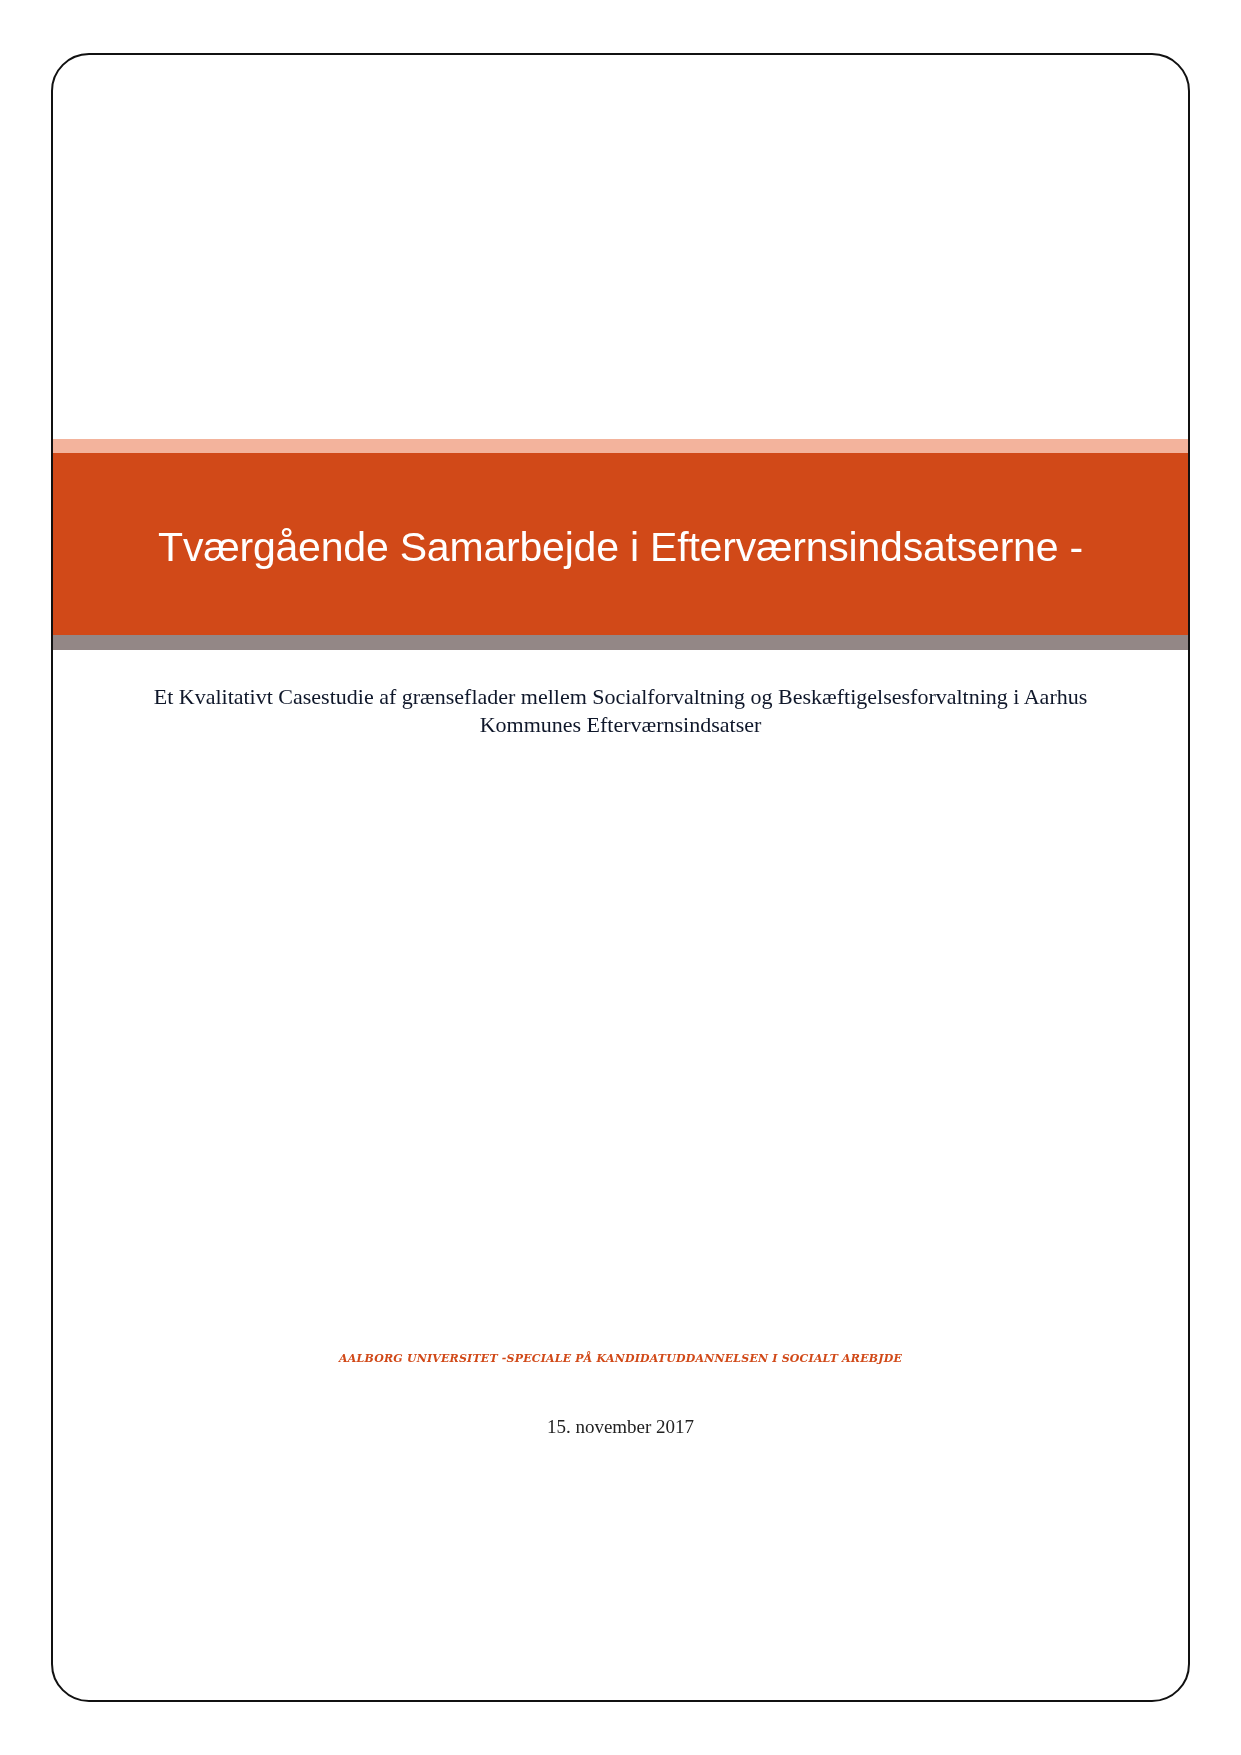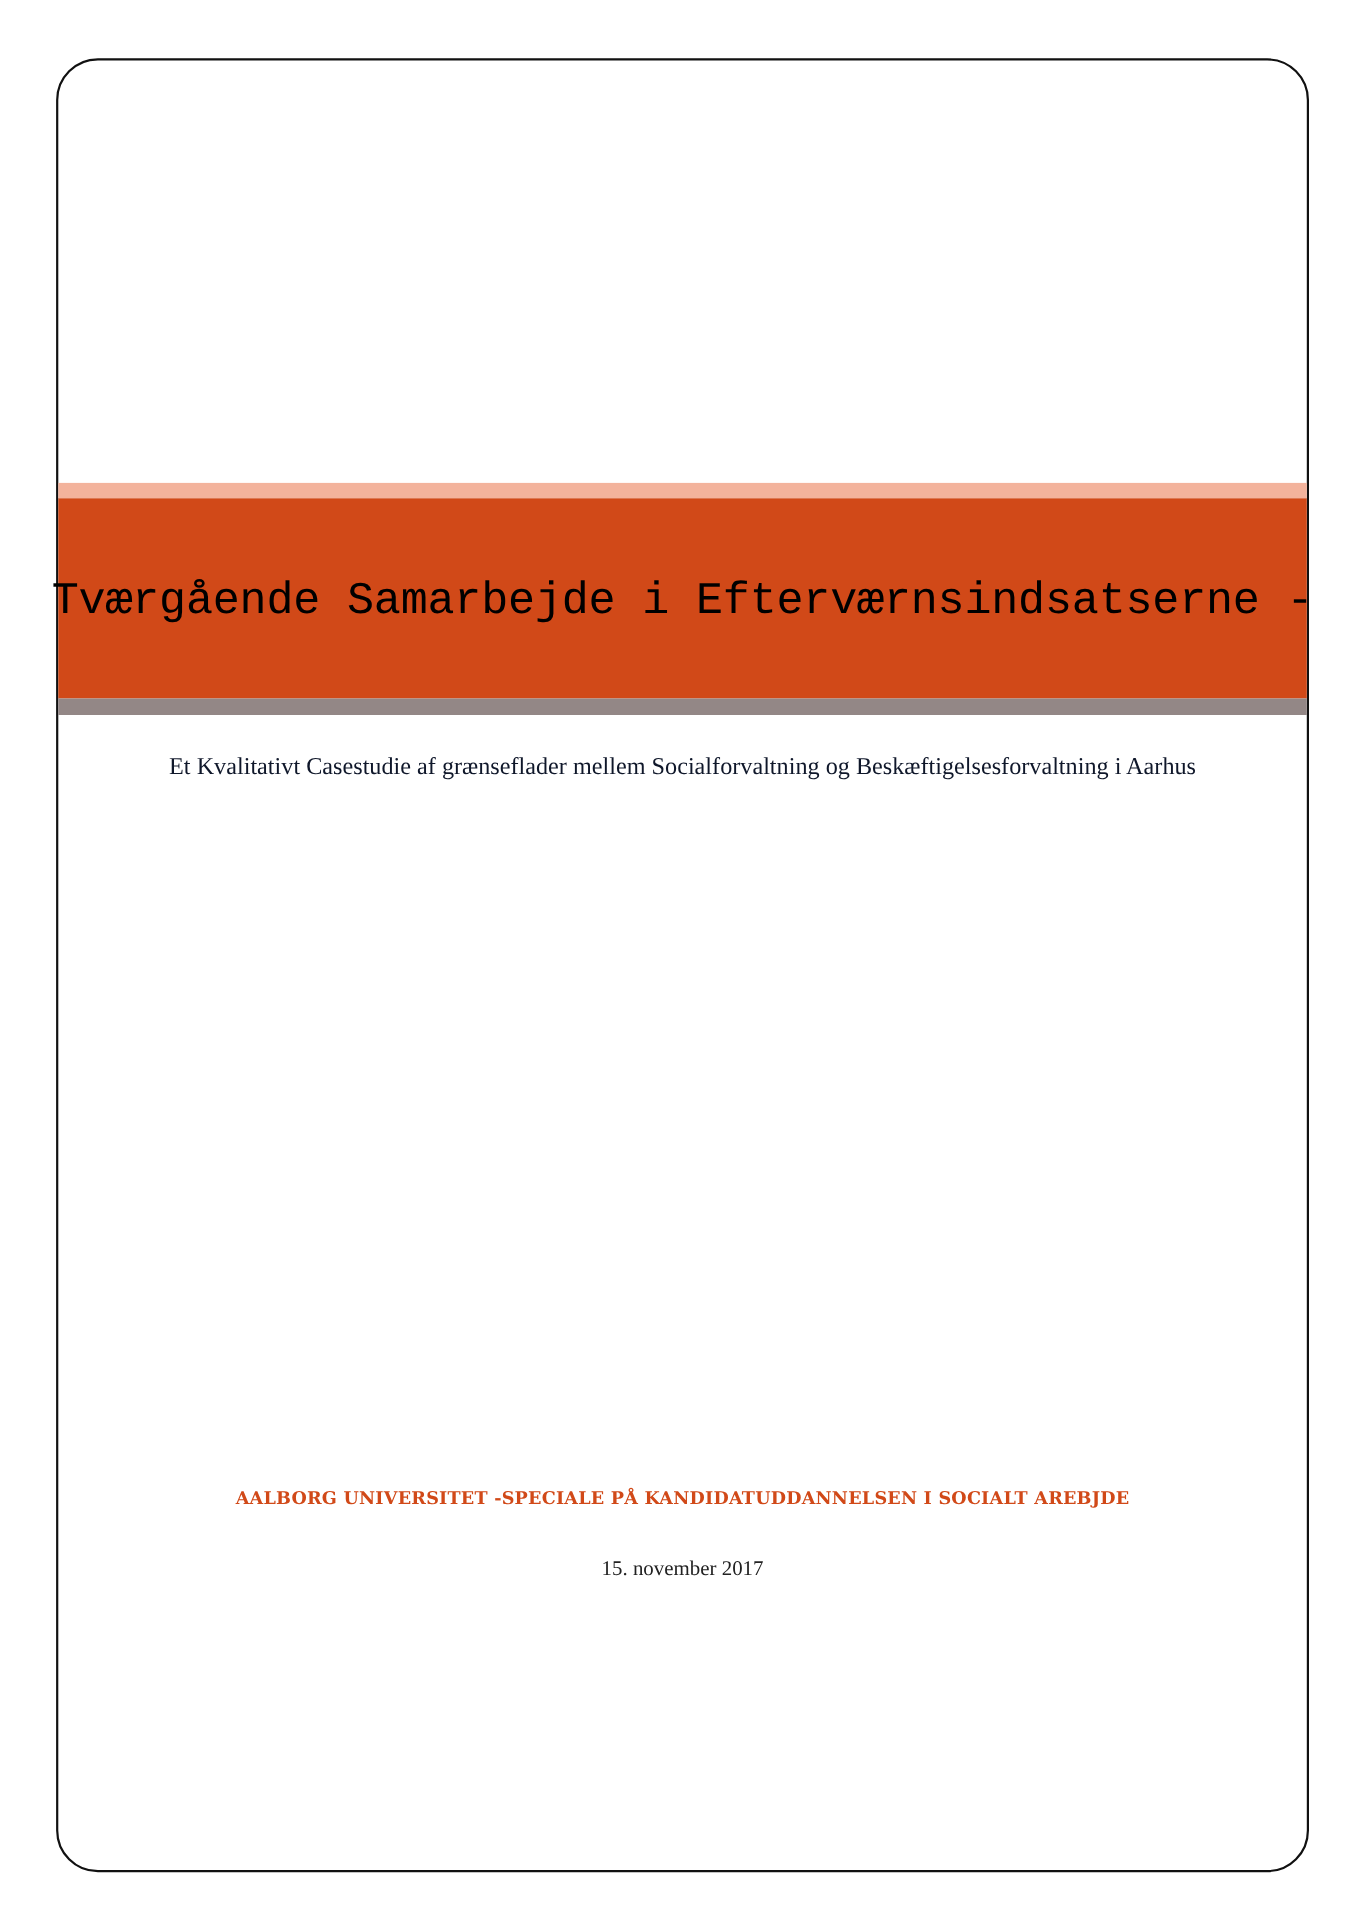--- a/index.html
+++ b/index.html
@@ -8,50 +8,52 @@
       position: absolute; left: 51px; top: 53px; width: 1135px; height: 1645px;
       border: 2px solid #111111; border-radius: 38px; box-sizing: content-box;
     }
     .band-light { position: absolute; left: 53px; top: 439px; width: 1135px; height: 14px; background: #f3b39c; }
     .band-main {
       position: absolute; left: 53px; top: 453px; width: 1135px; height: 182px; background: #d14918;
       display: flex; align-items: center; justify-content: center;
     }
     .band-gray { position: absolute; left: 53px; top: 635px; width: 1135px; height: 15px; background: #938786; }
     .title {
-      font-family: Liberation Mono, monospace; font-size: 41px; color: #000000;
+      font-family: Liberation Sans, sans-serif; font-size: 41px; color: #ffffff;
       margin-top: 6px; white-space: nowrap; letter-spacing: -0.2px;
     }
     .subtitle {
       position: absolute; left: 53px; top: 683px; width: 1135px; text-align: center;
       font-family: "Liberation Serif", serif; font-size: 22px; line-height: 28px; color: #0f172a;
     }
     .univ {
       position: absolute; left: 53px; top: 1352px; width: 1135px; text-align: center;
-      font-family: "DejaVu Serif", serif; font-size: 16px; font-weight: bold; color: #d14918;
+      font-family: "DejaVu Serif", serif; font-size: 11px; font-weight: bold; color: #d14918;
       letter-spacing: 0.2px;
+      font-style: italic;
     }
     .meta {
       position: absolute; left: 53px; top: 1413px; width: 1135px; text-align: center;
       font-family: "Liberation Serif", serif; font-size: 19px; line-height: 28px; color: #222222;
     }
     .meta div { margin: 0; }
   </style>
 </head>
 <body>
 
 <div class="frame"></div>
 
 <div class="band-light"></div>
 <div class="band-main">
   <div class="title">Tværgående Samarbejde i Efterværnsindsatserne -</div>
 </div>
 <div class="band-gray"></div>
 
 <div class="subtitle">
   <div>Et Kvalitativt Casestudie af grænseflader mellem Socialforvaltning og Beskæftigelsesforvaltning i Aarhus</div>
+  <div>Kommunes Efterværnsindsatser</div>
 </div>
 
 <div class="univ">AALBORG UNIVERSITET -SPECIALE PÅ KANDIDATUDDANNELSEN I SOCIALT AREBJDE</div>
 
 <div class="meta">
   <div>15. november 2017</div>
 </div>
 
 </body></html>

